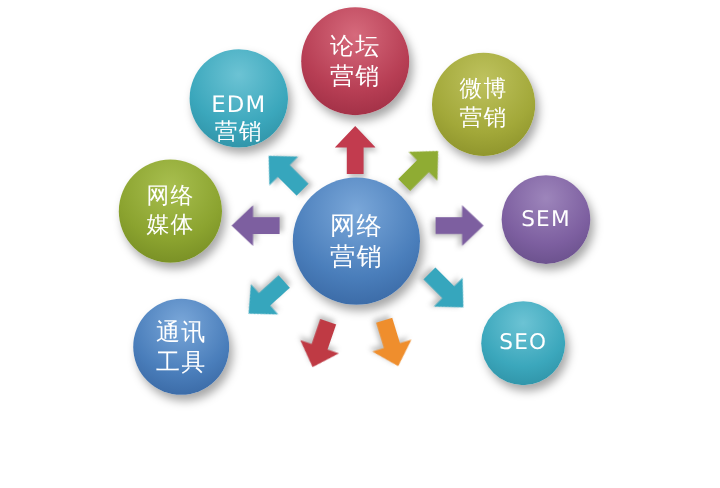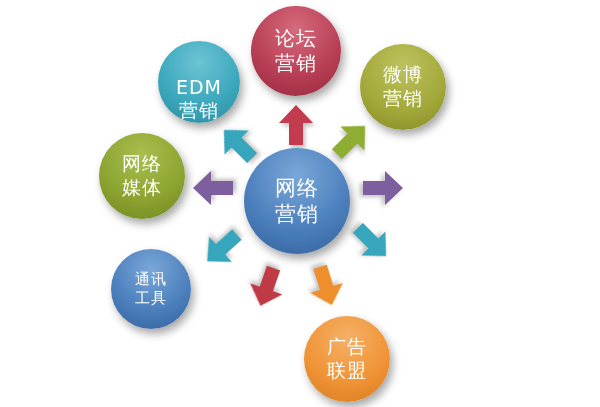--- a/index.html
+++ b/index.html
@@ -62,21 +62,21 @@
     font-size: 19px;
   }
   .node-bidding {
     left: 197px; top: 314px; width: 88px; height: 88px;
     background: radial-gradient(circle at 50% 26%, #d4685e 0%, #bf4136 58%, #9c2f26 100%);
     font-size: 20px;
   }
   .node-im {
     left: 111px; top: 249px; width: 80px; height: 80px;
     background: radial-gradient(circle at 50% 26%, #7aa7d9 0%, #4a7ebb 58%, #33609b 100%);
-    font-size: 15px;
+    font-size: 20px;
     justify-content: center;
   }
   .node-media {
     left: 99px; top: 133px; width: 86px; height: 86px;
     background: radial-gradient(circle at 50% 26%, #a8bf4f 0%, #8ba32f 58%, #6f8520 100%);
     font-size: 19px;
   }
   .node-edm {
     left: 158px; top: 41px; width: 82px; height: 82px;
     background: radial-gradient(circle at 50% 26%, #6cc3d4 0%, #3ba7bc 58%, #2b8a9e 100%);
@@ -138,23 +138,25 @@
   </div>
 
   <div class="node node-forum">
     <span>论坛
 营销</span>
   </div>
   <div class="node node-weibo">
     <span>微博
 营销</span>
   </div>
-  <div class="node node-ad">
-    <span>广告
-联盟</span>
+  <div class="node node-sem">
+    <span>SEM</span>
+  </div>
+  <div class="node node-seo">
+    <span>SEO</span>
   </div>
   <div class="node node-im">
     <span>通讯
 工具</span>
   </div>
   <div class="node node-media">
     <span>网络
 媒体</span>
   </div>
   <div class="node node-edm">

